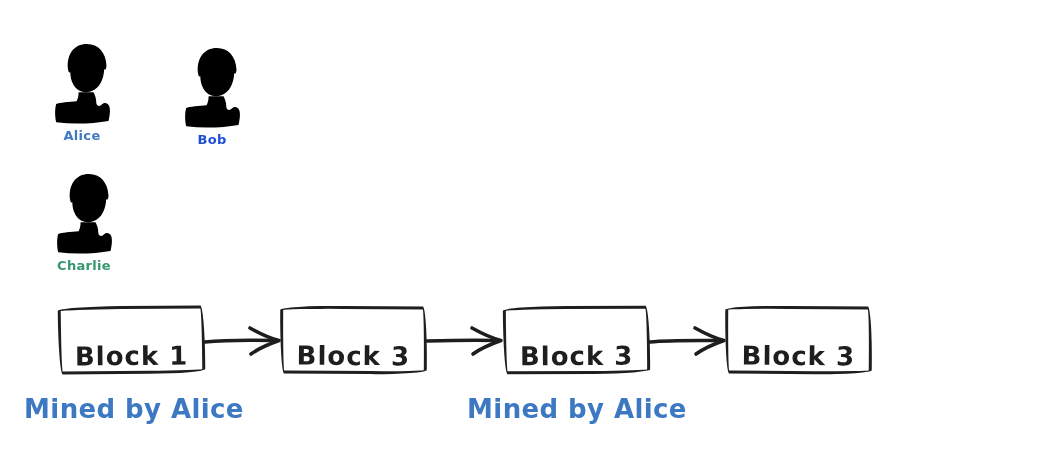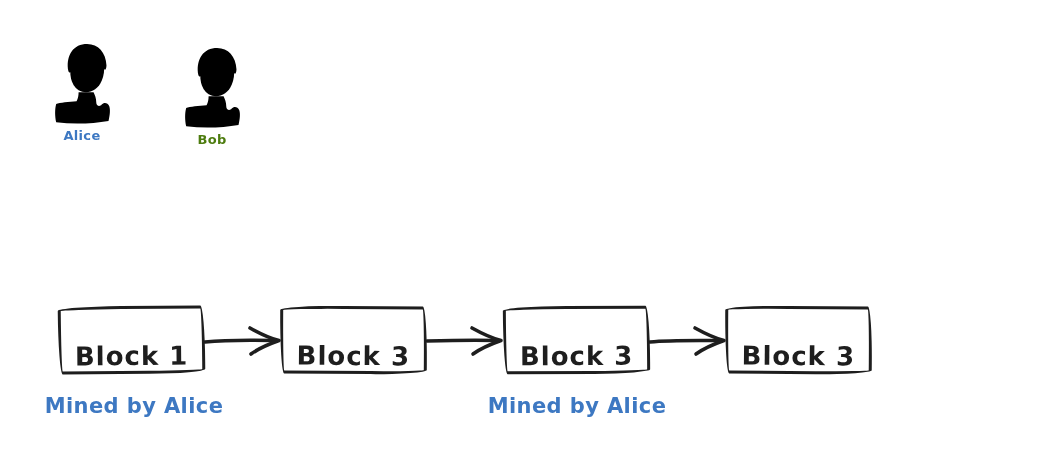--- a/index.html
+++ b/index.html
@@ -59,21 +59,21 @@
     stroke-linecap: round;
     stroke-linejoin: round;
   }
 
   
   .miner {
     position: absolute;
     top: 394px;
     width: 260px;
     text-align: center;
-    font-size: 21px;
+    font-size: 26px;
     font-weight: bold;
     letter-spacing: 0.4px;
     white-space: nowrap;
   }
   .defs-holder { position: absolute; width: 0; height: 0; overflow: hidden; }
 </style>
 </head>
 <body>
 
 <svg class="defs-holder" aria-hidden="true">
@@ -88,27 +88,33 @@
 
 <div class="canvas" style="--ink: #1e1e1e;">
 
   <figure class="actor" style="left: 36px; top: 40px; color: rgb(61, 120, 194);">
     <svg class="person" viewBox="0 0 100 128" width="68" height="87">
         <use href="#person-shape"></use>
       </svg>
     <figcaption>Alice</figcaption>
   </figure>
 
-  <figure class="actor" style="left: 166px; top: 44px; color: #4d7c0f;">
+  <figure class="actor" style="left: 166px; top: 44px; color: #1d4ed8;">
     <svg class="person" viewBox="0 0 100 128" width="68" height="87">
         <use href="#person-shape"></use>
       </svg>
     <figcaption>Bob</figcaption>
   </figure>
 
+  <figure class="actor" style="left: 38px; top: 170px; color: rgb(53, 151, 107);">
+    <svg class="person" viewBox="0 0 100 128" width="68" height="87">
+        <use href="#person-shape"></use>
+      </svg>
+    <figcaption>Charlie</figcaption>
+  </figure>
 
 
   <div class="block tilt-a" style="left:58px;">
     <span class="block-text">Block 1</span>
   </div>
   <div class="block tilt-b" style="left:280px;">
     <span class="block-text">Block 3</span>
   </div>
   <div class="block tilt-c" style="left:503px;">
     <span class="block-text">Block 3</span>

